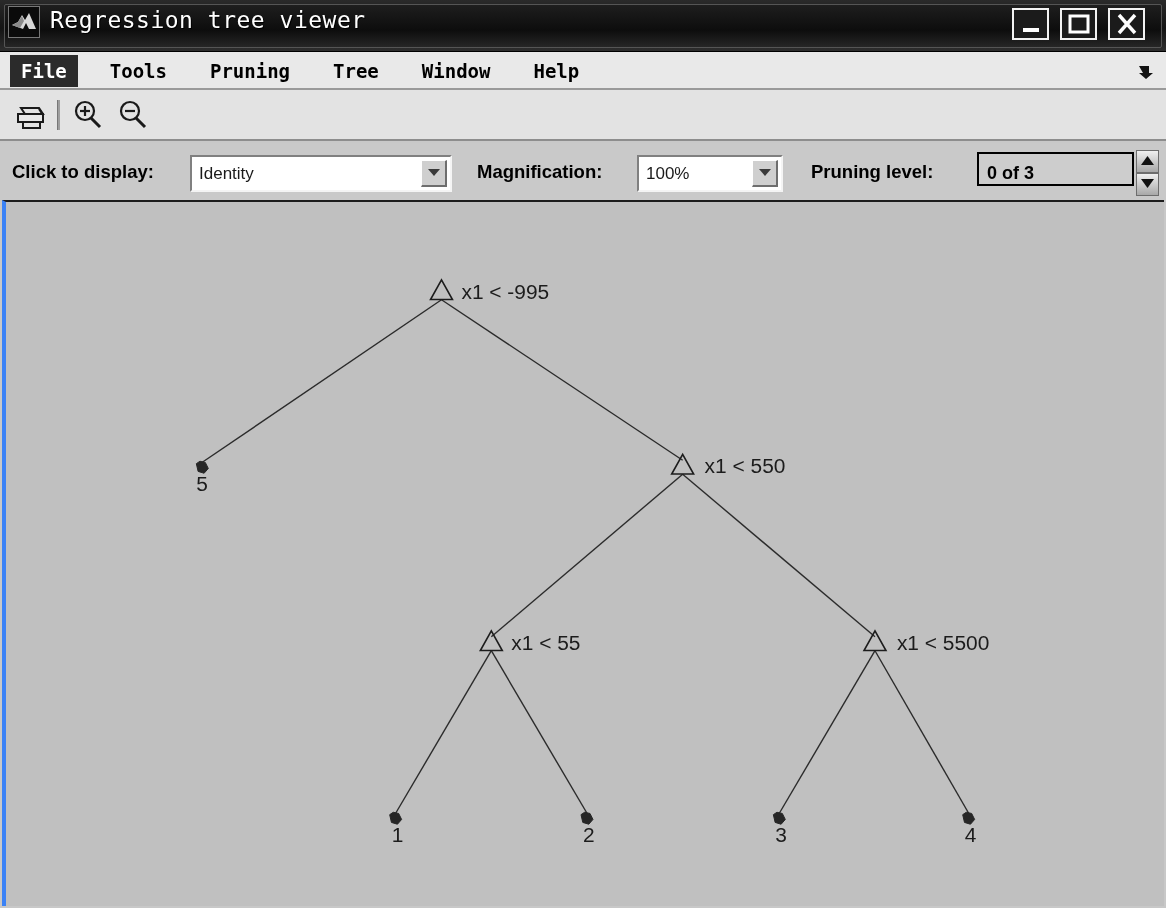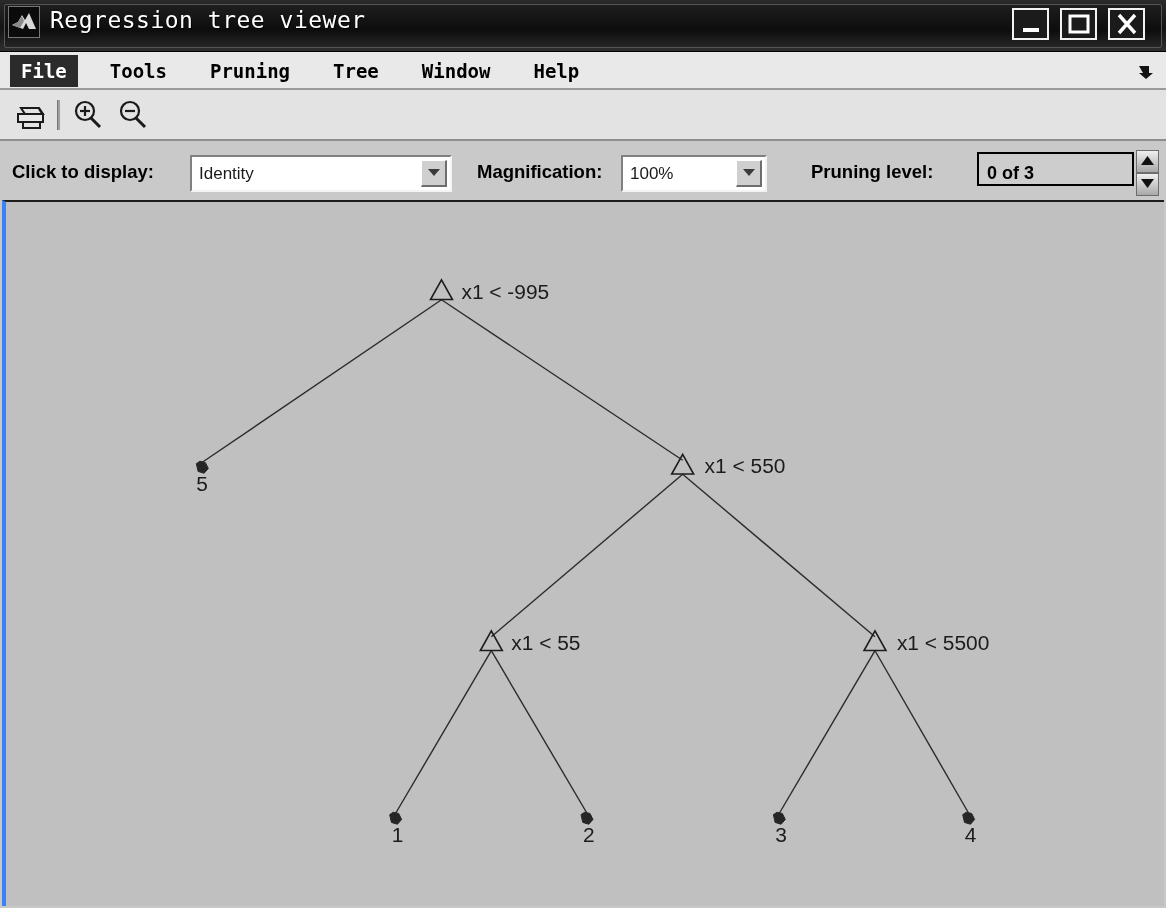--- a/index.html
+++ b/index.html
@@ -188,21 +188,21 @@
     background: #cfcfcf;
     border-top: 1px solid #ffffff;
     border-left: 1px solid #ffffff;
     border-right: 2px solid #6e6e6e;
     border-bottom: 2px solid #6e6e6e;
     box-sizing: border-box;
   }
   .combo-arrow svg { display: block; margin: 8px auto 0; }
 
   #combo-display { left: 190px; width: 262px; }
-  #combo-magnification { left: 621px; width: 146px; }
+  #combo-magnification { left: 637px; width: 146px; }
 
   #pruning-box {
     position: absolute;
     left: 977px; top: 152px;
     width: 157px; height: 34px;
     background: #cdcdcd;
     border: 2px solid #000000;
     box-sizing: border-box;
   }
   #pruning-value {

